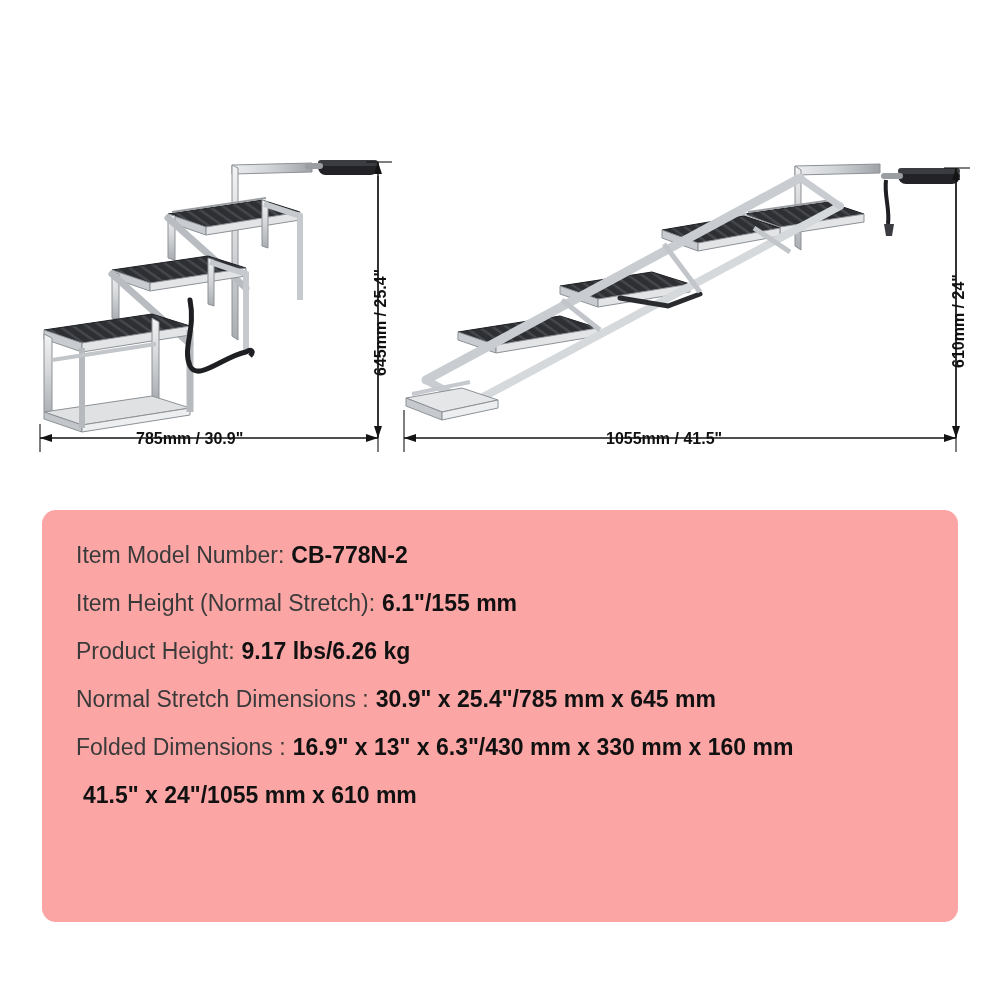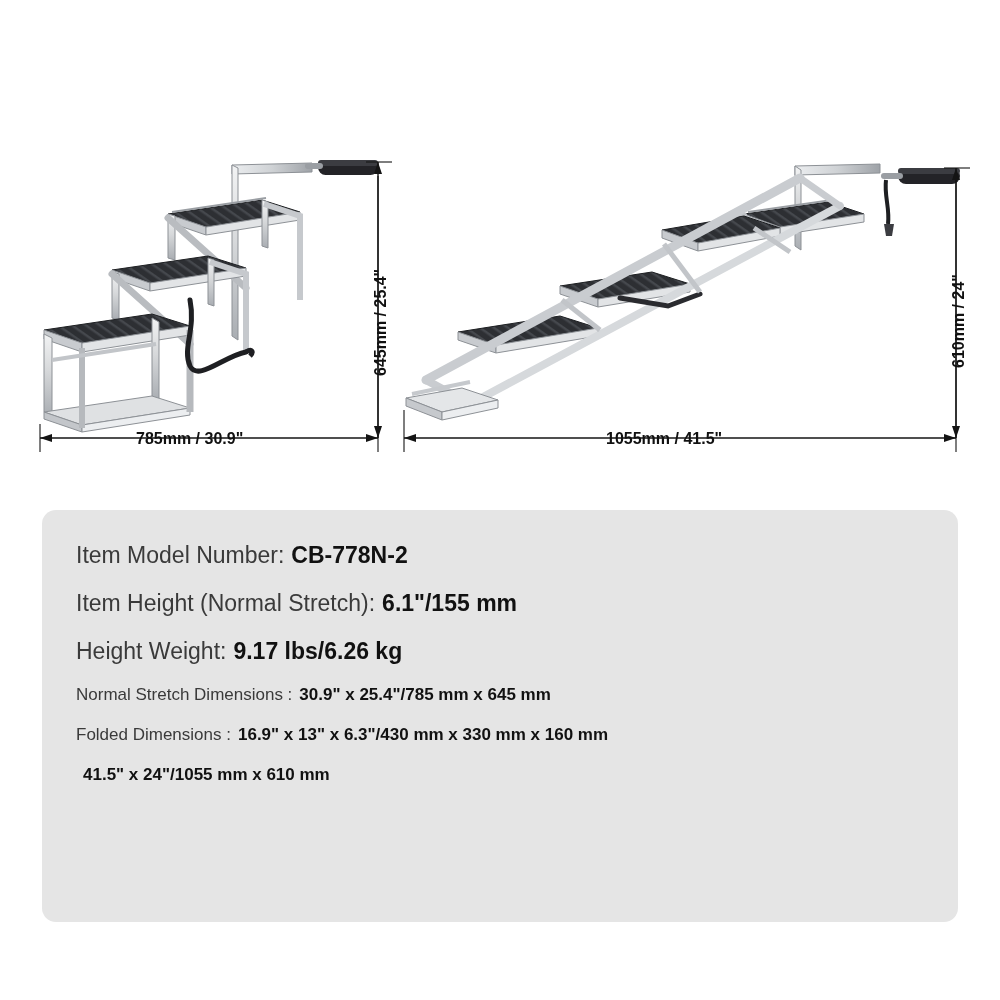--- a/index.html
+++ b/index.html
@@ -49,21 +49,21 @@
     transform-origin: left top;
   }
 
   
   .spec-panel {
     position: absolute;
     left: 42px;
     top: 510px;
     width: 916px;
     height: 412px;
-    background: #e5e5e5;
+    background: #fca5a5;
     border-radius: 14px;
     box-sizing: border-box;
     padding: 30px 34px 20px 34px;
   }
   .spec-row {
     display: flex;
     align-items: baseline;
     margin-bottom: 17px;
     line-height: 1.35;
   }
@@ -75,21 +75,21 @@
   }
   .spec-value {
     font-size: 23px;
     font-weight: bold;
     color: #111111;
     margin-left: 7px;
     white-space: nowrap;
   }
   .spec-row.big .spec-label,
   .spec-row.big .spec-value {
-    font-size: 17px;
+    font-size: 23px;
   }
 </style>
 </head>
 <body>
 
 <div class="page">
 
   <div class="diagram-area">
 
     <svg class="diagram-svg" width="1000" height="500" viewBox="0 0 1000 500">
@@ -242,21 +242,21 @@
       <span class="spec-label">Item Model Number:</span>
       <span class="spec-value">CB-778N-2</span>
     </div>
 
     <div class="spec-row">
       <span class="spec-label">Item Height (Normal Stretch):</span>
       <span class="spec-value">6.1"/155 mm</span>
     </div>
 
     <div class="spec-row">
-      <span class="spec-label">Height Weight:</span>
+      <span class="spec-label">Product Height:</span>
       <span class="spec-value">9.17 lbs/6.26 kg</span>
     </div>
 
     <div class="spec-row big">
       <span class="spec-label">Normal Stretch Dimensions :</span>
       <span class="spec-value">30.9" x 25.4"/785 mm x 645 mm</span>
     </div>
 
     <div class="spec-row big">
       <span class="spec-label">Folded Dimensions :</span>

